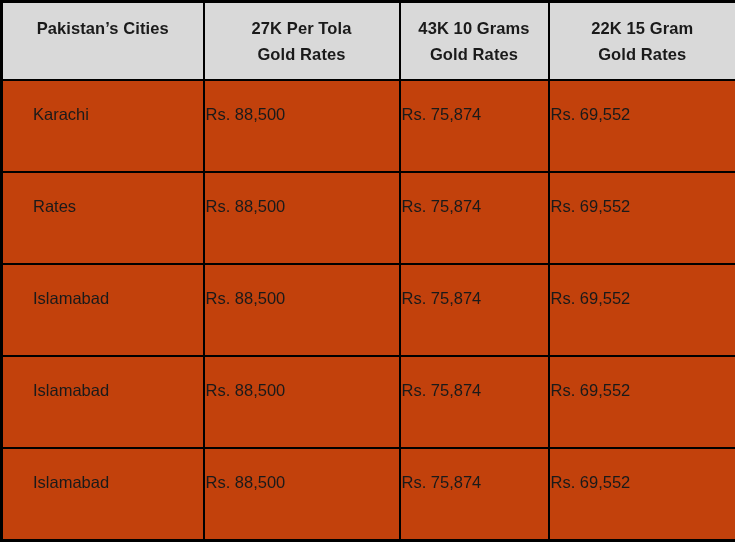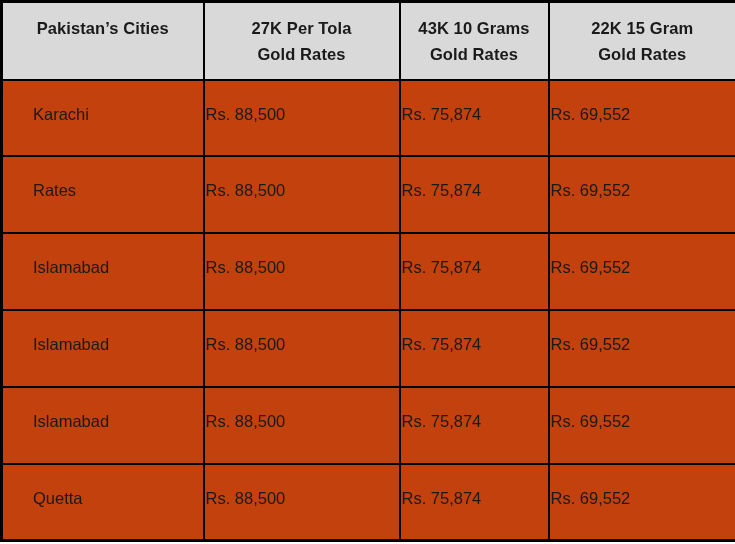--- a/index.html
+++ b/index.html
@@ -104,21 +104,15 @@
         <td class="rate-cell">Rs. 88,500</td>
         <td class="rate-cell">Rs. 75,874</td>
         <td class="rate-cell">Rs. 69,552</td>
       </tr>
       <tr>
         <td class="city-cell">Islamabad</td>
         <td class="rate-cell">Rs. 88,500</td>
         <td class="rate-cell">Rs. 75,874</td>
         <td class="rate-cell">Rs. 69,552</td>
       </tr>
-      <tr>
-        <td class="city-cell">Quetta</td>
-        <td class="rate-cell">Rs. 88,500</td>
-        <td class="rate-cell">Rs. 75,874</td>
-        <td class="rate-cell">Rs. 69,552</td>
-      </tr>
     </tbody>
   </table>
 </div>
 
 </body></html>

